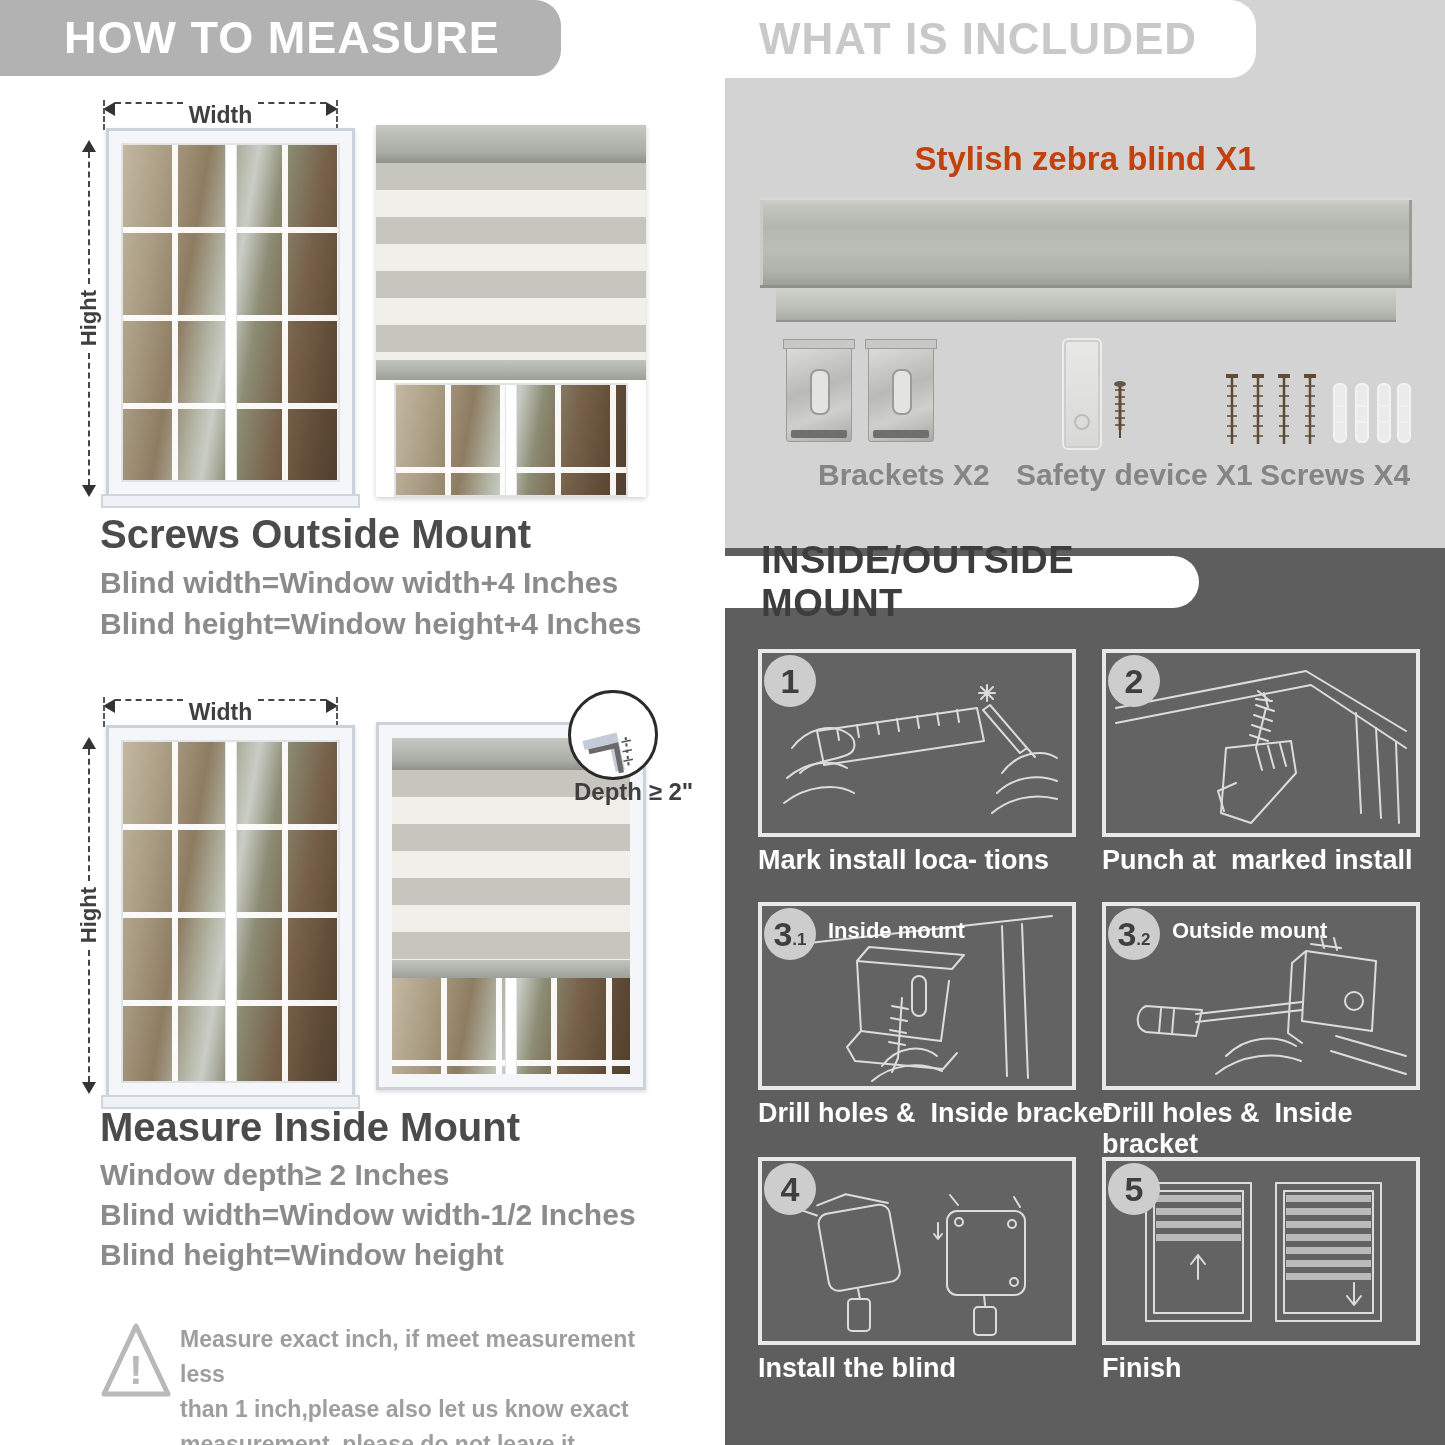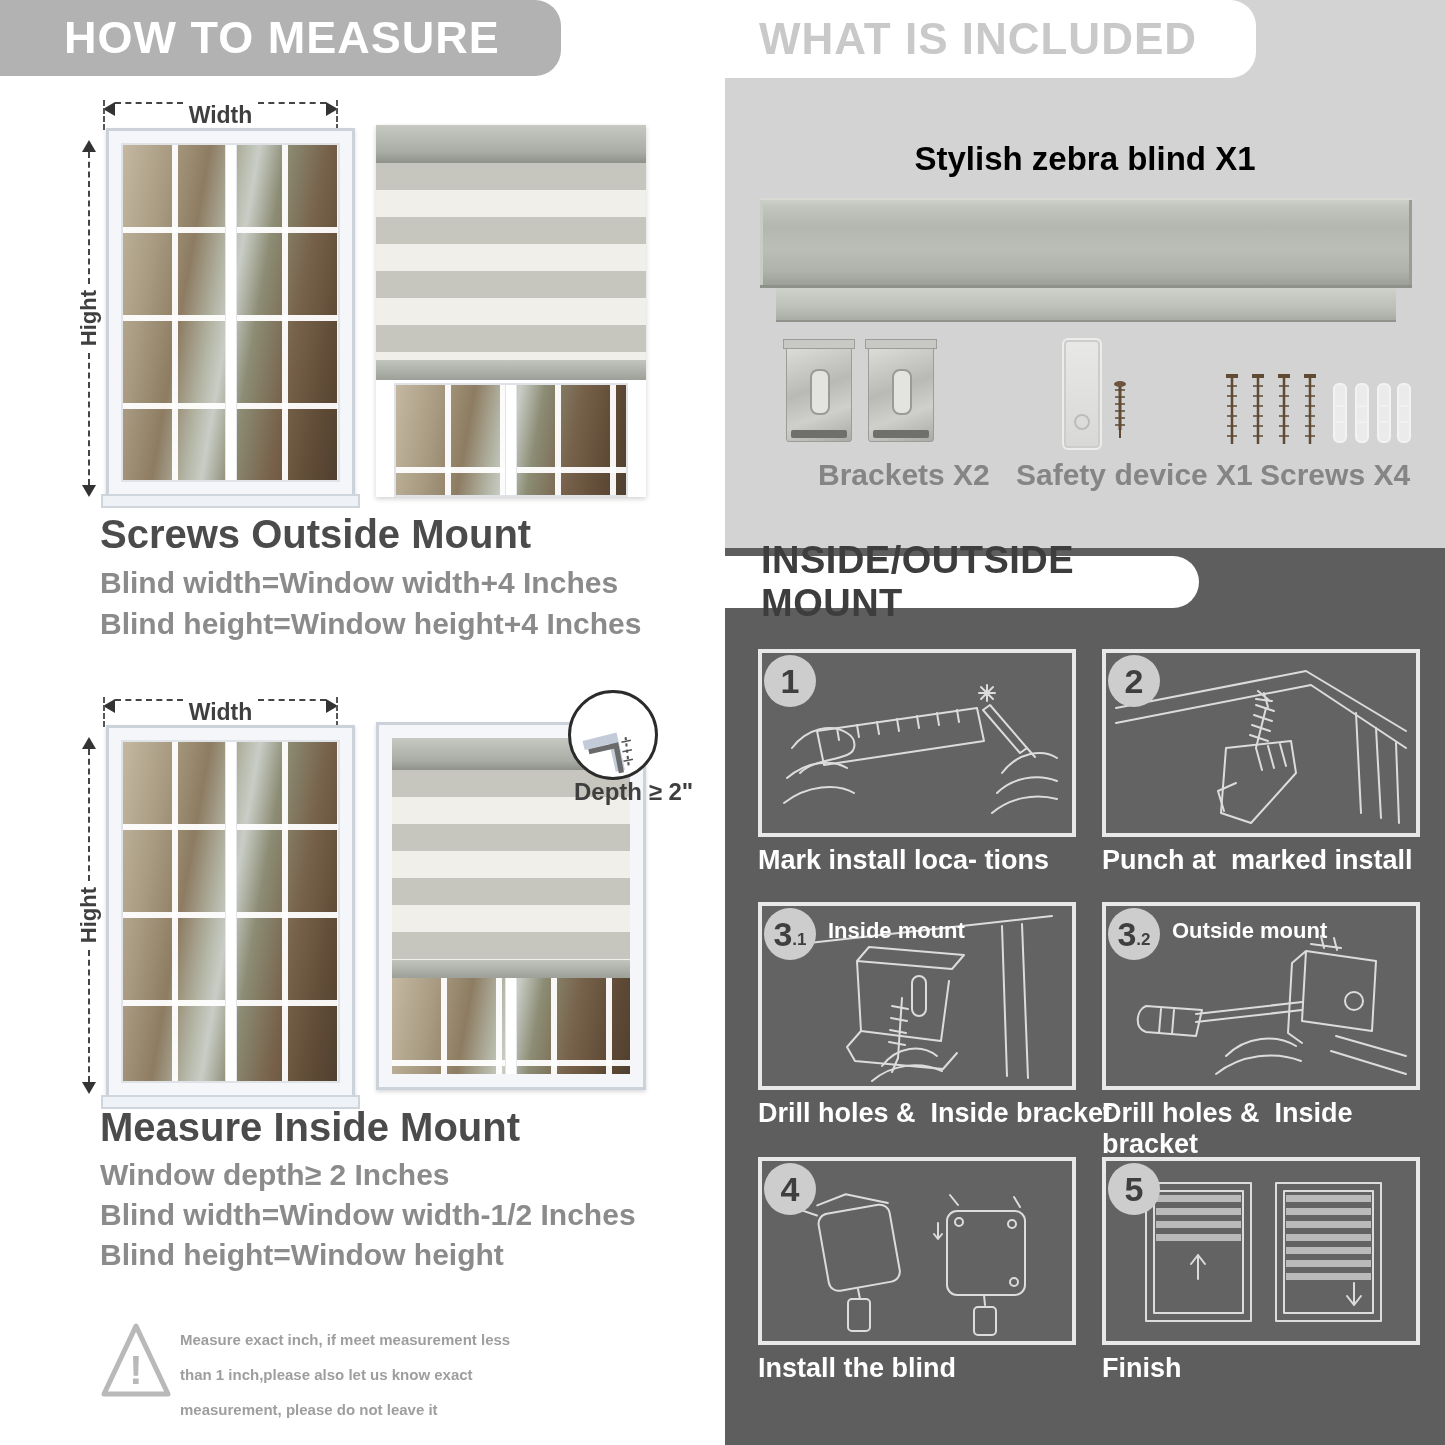--- a/index.html
+++ b/index.html
@@ -9,21 +9,21 @@
 
   
   .pill{position:absolute;border-radius:0 26px 26px 0;display:flex;align-items:center;font-weight:bold;}
   .howto{left:0;top:10;width:497px;height:76px;background:#b2b2b2;color:#ffffff;font-size:45px;padding-left:64px;letter-spacing:1px;}
   .included-pill{left:725px;top:10;width:497px;height:78px;background:#ffffff;color:#c9c9c9;font-size:44px;padding-left:34px;letter-spacing:1px;}
   .iom-pill{left:725px;top:556px;width:438px;height:52px;background:#ffffff;color:#3d3d3d;font-size:38px;padding-left:36px;letter-spacing:.5px;}
 
   
   .title{position:absolute;left:100px;font-weight:bold;font-size:40px;color:#4b4b4b;}
   .bodyline{position:absolute;left:100px;font-weight:bold;font-size:30px;color:#8b8b8b;}
-  .warn-line{font-weight:bold;font-size:15px;color:#9e9e9e;line-height:35px;}
+  .warn-line{font-weight:bold;font-size:23px;color:#9e9e9e;line-height:35px;}
   .measure-label{font-weight:bold;font-size:23px;color:#3f3f3f;background:#fff;padding:0 6px;}
   .depth-label{position:absolute;left:574px;top:778px;font-weight:bold;font-size:24px;color:#3f3f3f;}
 
   
   .window{position:absolute;background:#f4f6f9;border:3px solid #ccd2da;box-sizing:border-box;padding:12px;box-shadow:0 2px 4px rgba(0,0,0,.15);}
   .window .inner{position:relative;width:100%;height:100%;overflow:hidden;border:2px solid #dfe3e8;box-sizing:border-box;}
   .photo{width:100%;height:100%;
     background:
       repeating-linear-gradient(90deg, rgba(255,255,255,0) 0 49px, rgba(255,255,255,.95) 49px 55px),
       repeating-linear-gradient(180deg, rgba(255,255,255,0) 0 82px, rgba(255,255,255,.95) 82px 88px),
@@ -55,21 +55,21 @@
   
   .callout{position:absolute;left:568px;top:690px;width:84px;height:84px;border-radius:50%;
            border:3px solid #2b2b2b;background:#ffffff;overflow:hidden;z-index:5;}
 
   
   .warning-text{position:absolute;left:180px;top:1322px;width:470px;}
 
   
   .panel-light{position:absolute;left:725px;top:0;width:720px;height:548px;background:#d3d3d3;}
   .panel-dark{position:absolute;left:725px;top:548px;width:720px;height:897px;background:#5e5e5e;}
-  .stylish{position:absolute;left:725px;top:140px;width:720px;text-align:center;font-weight:bold;font-size:33px;color:#000000;}
+  .stylish{position:absolute;left:725px;top:140px;width:720px;text-align:center;font-weight:bold;font-size:33px;color:#c2410c;}
   .headrail{position:absolute;left:760px;top:198px;width:652px;height:88px;border-top:2px solid #d8dbd3;
     background:linear-gradient(180deg,#cdd0c8 0%,#c2c5bd 8%,#b4b7af 30%,#bbbeb6 55%,#b0b3ab 80%,#999c94 100%);
     box-shadow:inset 0 -3px 0 #8e918a, inset 3px 0 0 #c9ccc4, inset -3px 0 0 #9a9d95;}
   .headrail2{position:absolute;left:776px;top:288px;width:620px;height:34px;
     background:linear-gradient(180deg,#cfd2ca,#bcbfb7 60%,#a6a9a1);box-shadow:inset 0 -2px 0 #90938b;}
   .item-label{position:absolute;font-weight:bold;font-size:30px;color:#858585;margin-left:28px;}
 
   .bracket{position:absolute;width:64px;height:96px;border:1px solid #9c9c98;border-radius:3px;
     background:linear-gradient(160deg,#dededa,#b9b9b5 45%,#cfcfcb 70%,#a9a9a5);}
   .bracket:before{content:"";position:absolute;left:-4px;right:-4px;top:-6px;height:8px;background:#c8c8c4;border:1px solid #9c9c98;}

